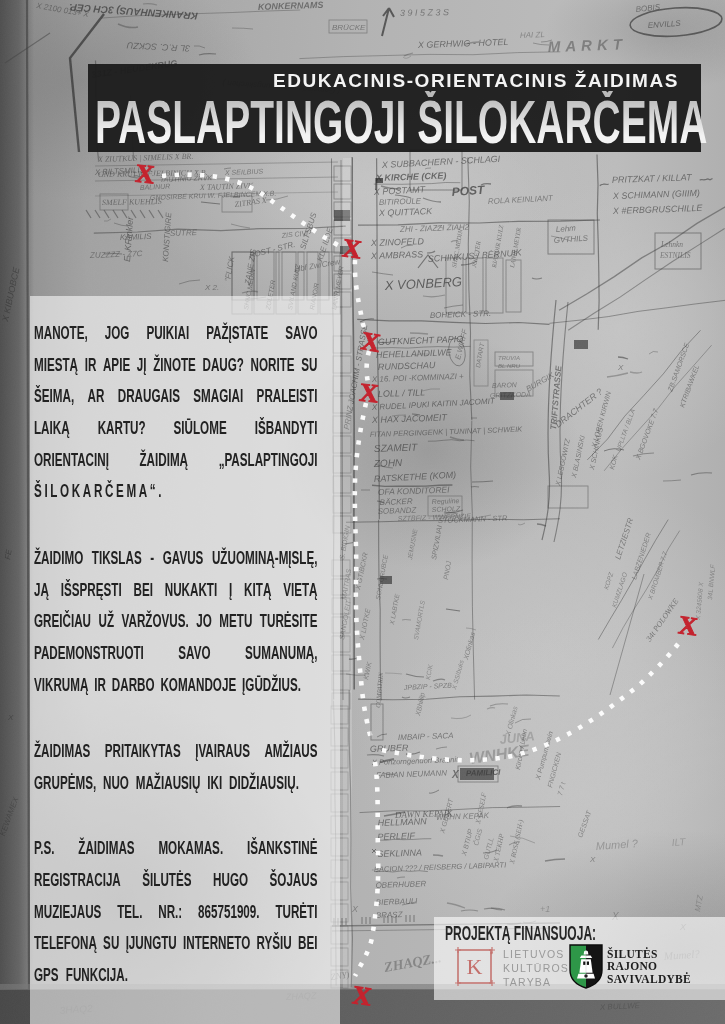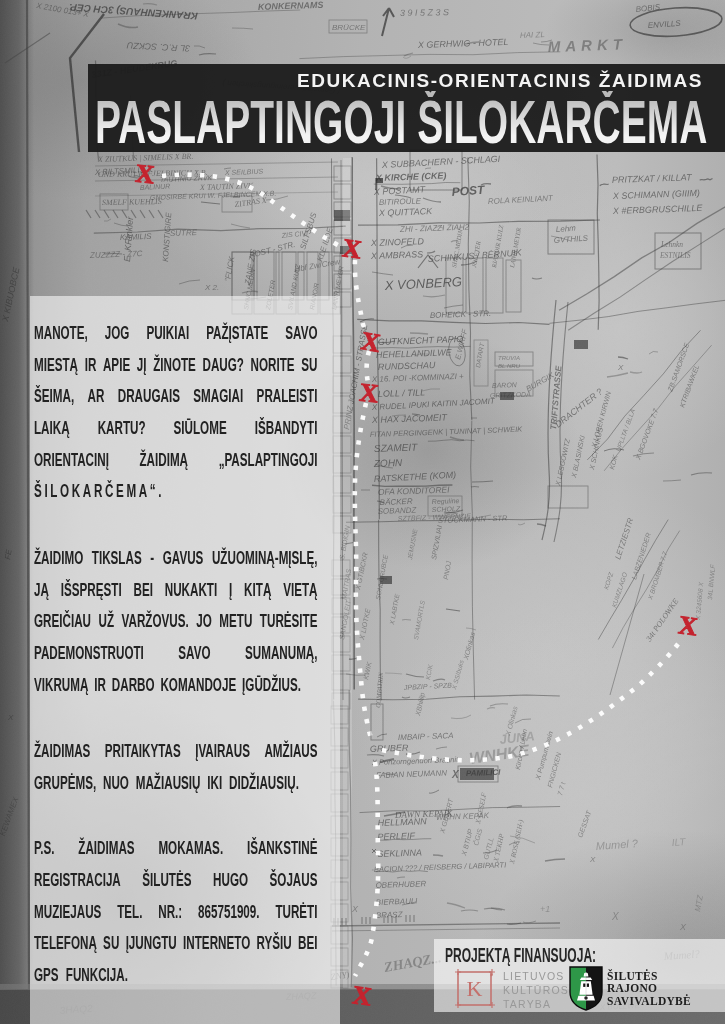--- a/index.html
+++ b/index.html
@@ -1,30 +1,30 @@
 <!DOCTYPE html>
 <html><head>
 <meta charset="utf-8">
 <style>
 html,body{margin:0;padding:0;background:#888;}
 #poster{position:relative;width:725px;height:1024px;overflow:hidden;font-family:"Liberation Sans",sans-serif;}
 #mapbg{position:absolute;left:0;top:0;}
 
-#band{position:absolute;left:88px;top:64px;width:637px;height:88px;background:rgba(29,29,29,0.96);}
+#band{position:absolute;left:88px;top:64px;width:575px;height:88px;background:rgba(29,29,29,0.96);padding-left:38px;}
 #band .l1{position:absolute;right:22px;top:6px;font-weight:bold;font-size:19px;color:#f4f4f4;white-space:nowrap;letter-spacing:1.55px;}
 #band .l2{position:absolute;left:7px;top:26.5px;font-weight:bold;font-size:62px;white-space:nowrap;transform:scaleX(0.629);transform-origin:0 0;line-height:62px;background:linear-gradient(180deg,#b9b9b9 8%,#f3f3f3 72%);-webkit-background-clip:text;background-clip:text;color:transparent;}
 
 #panel{position:absolute;left:30px;top:296px;width:310px;height:820px;background:rgba(255,255,255,0.56);overflow:hidden;}
 #panel .inner{position:absolute;left:3.5px;top:21px;width:450px;transform:scaleX(0.63);transform-origin:0 0;color:#222222;font-weight:bold;font-size:18.5px;}
 #panel .ln,#panel .lnl{height:31.7px;line-height:31.7px;}
 #panel .ln{display:flex;justify-content:space-between;white-space:nowrap;}
 #panel .lnl{display:block;white-space:nowrap;}
 #panel .g1{height:34.8px;}#panel .g2{height:34.8px;}#panel .g3{height:33.6px;}
 
-#fund{position:absolute;left:434px;top:939px;width:291px;height:73px;background:rgba(255,255,255,0.60);}
+#fund{position:absolute;left:434px;top:917px;width:291px;height:83px;background:rgba(255,255,255,0.60);}
 #fund .t{position:absolute;left:11px;top:5px;font-weight:bold;font-size:19.5px;color:#262626;white-space:nowrap;transform:scaleX(0.617);transform-origin:0 0;}
 #fund .lkt-txt{position:absolute;left:69px;top:30px;font-weight:normal;font-size:10.5px;line-height:14px;color:#999999;letter-spacing:1.2px;}
 #fund .sil-txt{position:absolute;left:173px;top:31px;font-family:"Liberation Serif",serif;font-weight:bold;font-size:11.5px;line-height:12.3px;color:#1d1d1d;letter-spacing:0.3px;}
 </style>
 </head>
 <body>
 <div id="poster">
 
 <svg id="mapbg" width="725" height="1024" viewBox="0 0 725 1024">
 <defs>

